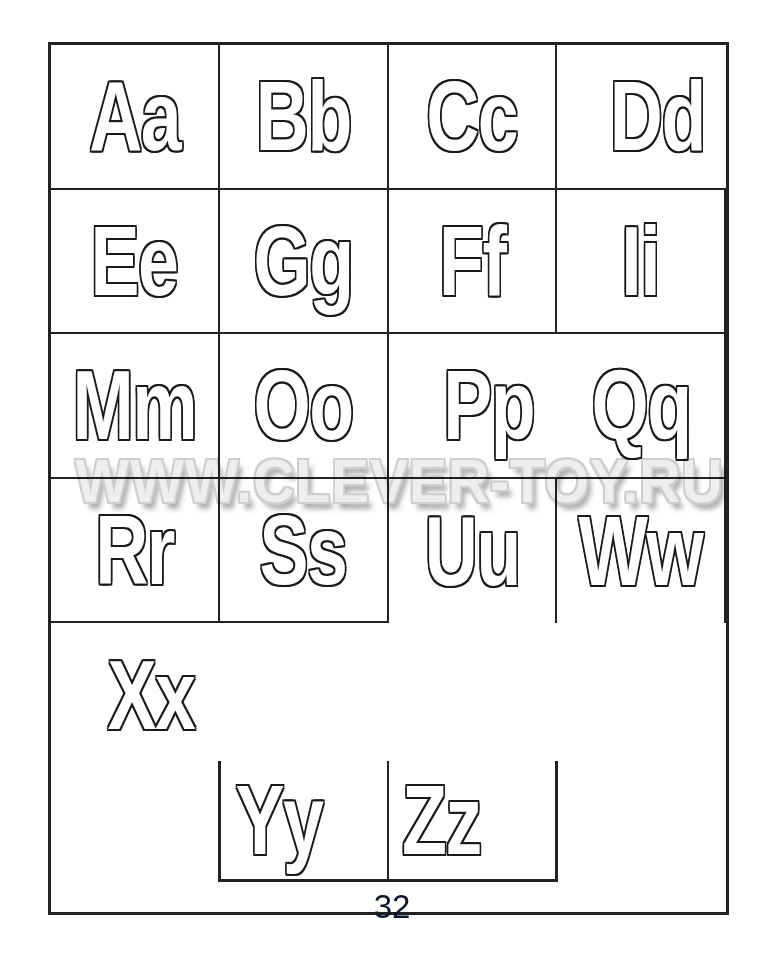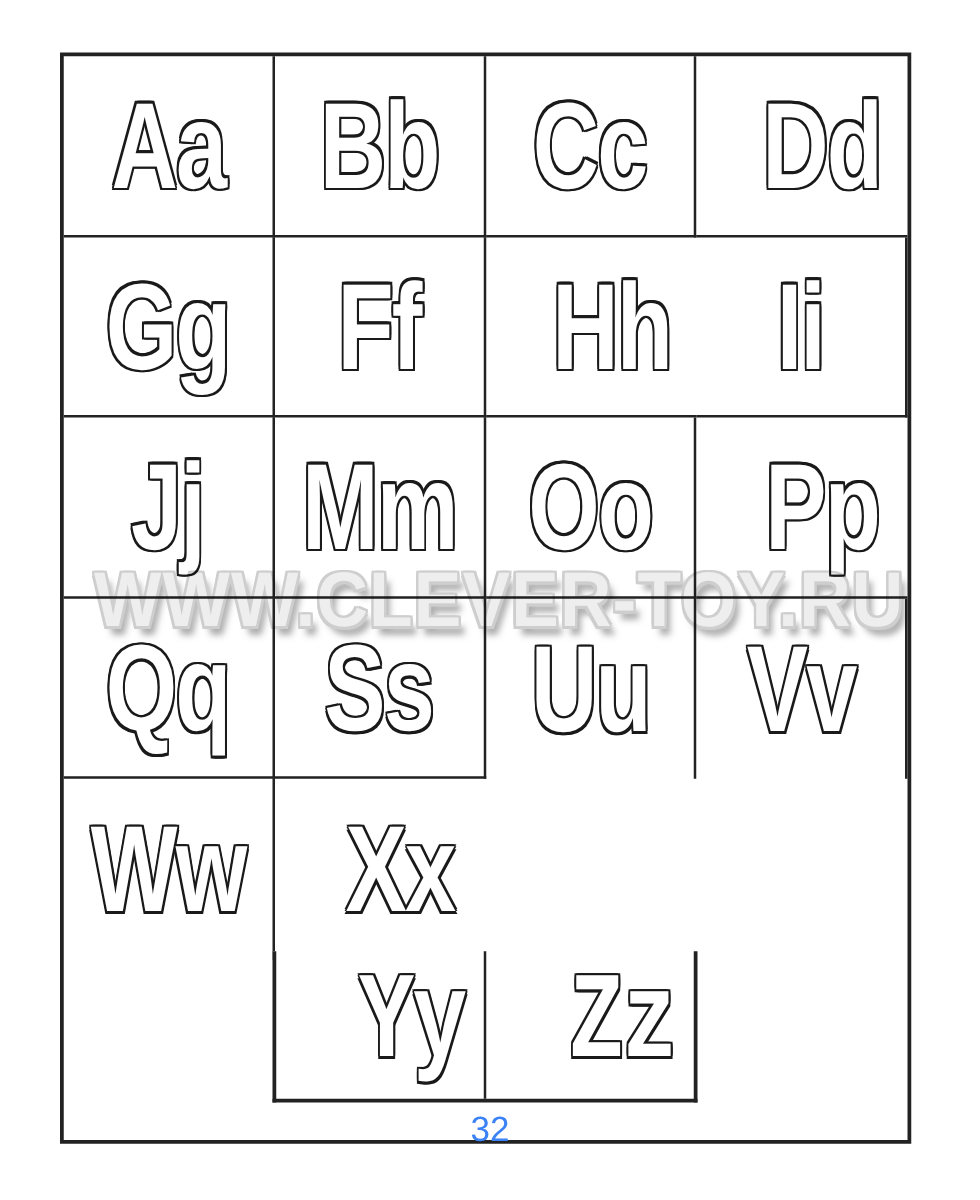--- a/index.html
+++ b/index.html
@@ -51,23 +51,22 @@
     border: 3px solid #222222;
     border-top: none;
     display: flex;
     background: #ffffff;
   }
   .bottom-cell {
     flex: 1;
     box-sizing: border-box;
     display: flex;
     align-items: center;
-    justify-content: flex-end;
+    justify-content: flex-start;
     overflow: visible;
-    font-family: Liberation Mono, monospace;
   }
   .bottom-cell.divider { border-right: 2px solid #222222; }
   
   .letter {
     display: inline-block;
     font-weight: bold;
     font-size: 98px;
     line-height: 100px;
     letter-spacing: -0.02em;
     transform: scaleX(0.75);
@@ -101,22 +100,22 @@
     white-space: nowrap;
     pointer-events: none;
     z-index: 5;
   }
   .page-number {
     position: absolute;
     left: 0;
     top: 888px;
     width: 784px;
     text-align: center;
-    font-size: 28px;
-    color: #3b82f6;
+    font-size: 33px;
+    color: #0f172a;
   }
 </style>
 </head>
 <body>
 
 <div class="page">
 
   <div class="grid">
     <div class="cell">
         <span class="letter">Aa</span>
@@ -125,58 +124,55 @@
         <span class="letter">Bb</span>
       </div>
     <div class="cell">
         <span class="letter">Cc</span>
       </div>
     <div class="cell last-col">
         <span class="letter">Dd</span>
       </div>
 
     <div class="cell">
+        <span class="letter">Ee</span>
+      </div>
+    <div class="cell">
         <span class="letter">Gg</span>
       </div>
     <div class="cell">
         <span class="letter">Ff</span>
       </div>
-    <div class="cell last-col">
-        <span class="letter">Hh</span>
-      </div>
 
     <div class="cell">
         <span class="letter">Ii</span>
-      </div>
-    <div class="cell">
-        <span class="letter">Jj</span>
       </div>
 
     <div class="cell">
         <span class="letter">Mm</span>
       </div>
     <div class="cell">
         <span class="letter">Oo</span>
       </div>
     <div class="cell last-col">
         <span class="letter">Pp</span>
       </div>
 
     <div class="cell">
         <span class="letter">Qq</span>
       </div>
     <div class="cell">
+        <span class="letter">Rr</span>
+      </div>
+    <div class="cell">
         <span class="letter">Ss</span>
       </div>
 
     <div class="cell last-row">
         <span class="letter">Uu</span>
-      </div>
-    <div class="cell last-row">
-        <span class="letter">Vv</span>
       </div>
     <div class="cell last-row">
         <span class="letter">Ww</span>
       </div>
     <div class="cell last-col last-row">
         <span class="letter">Xx</span>
       </div>
   </div>
 
   <div class="bottom-row">

